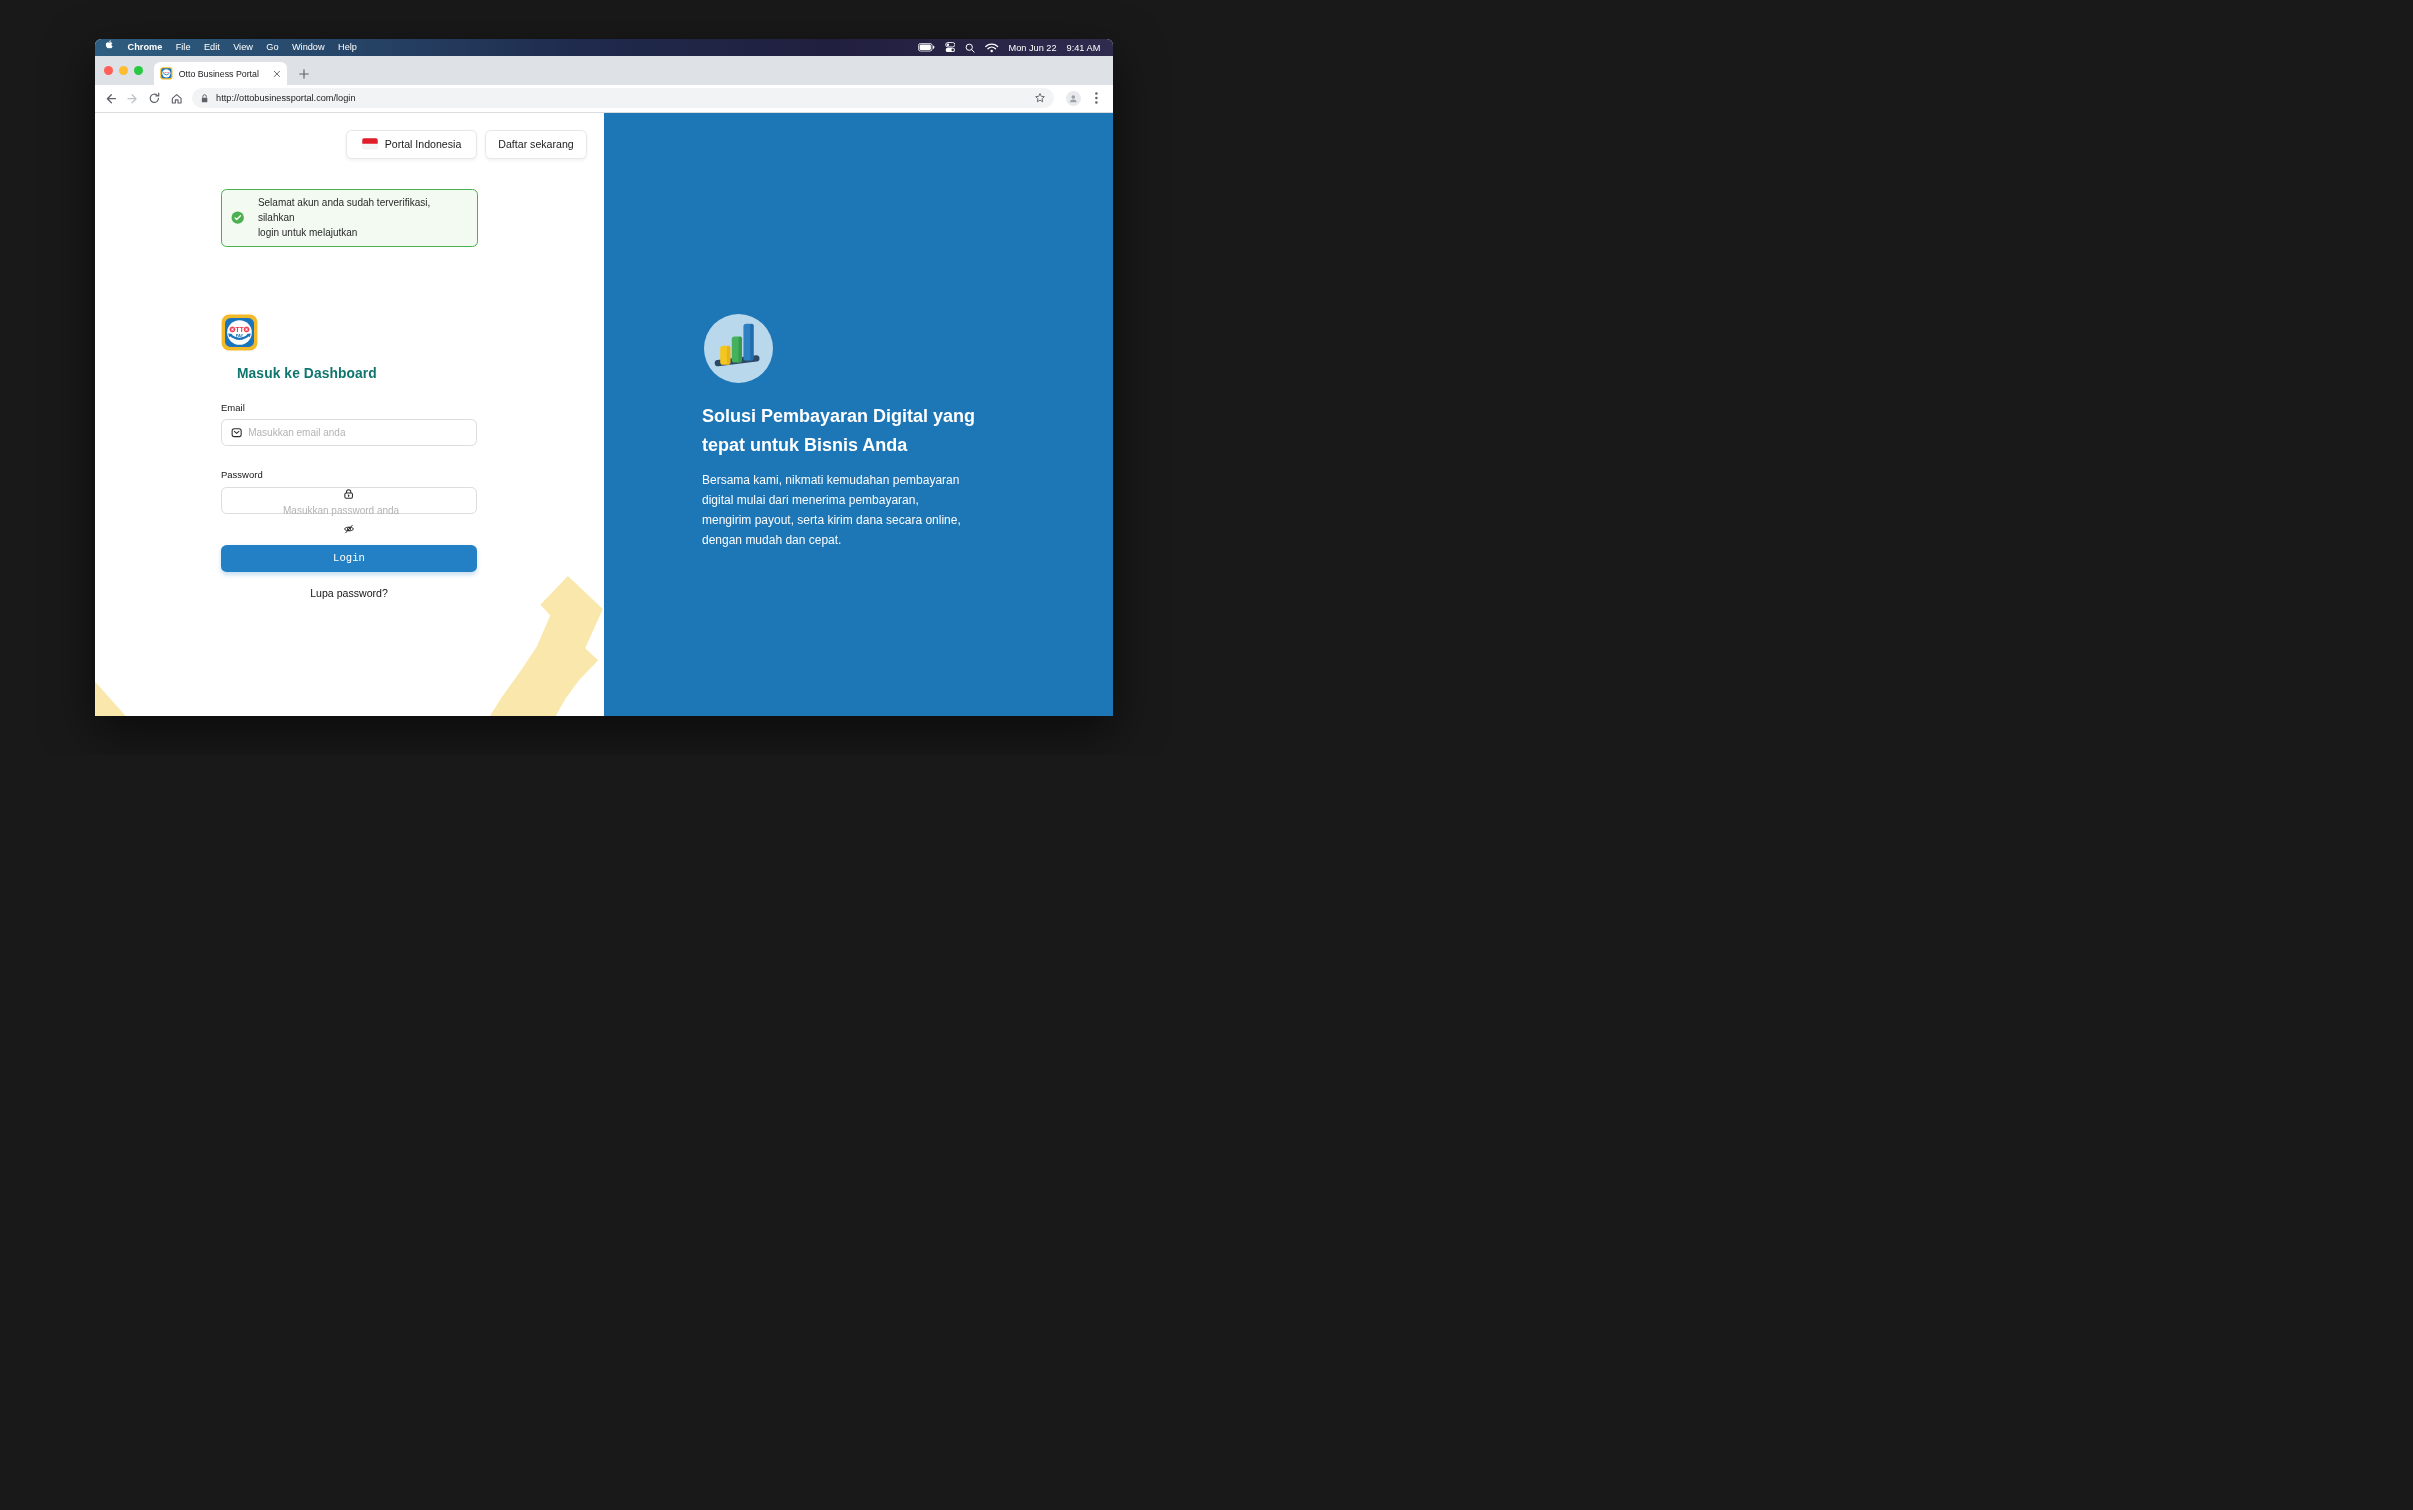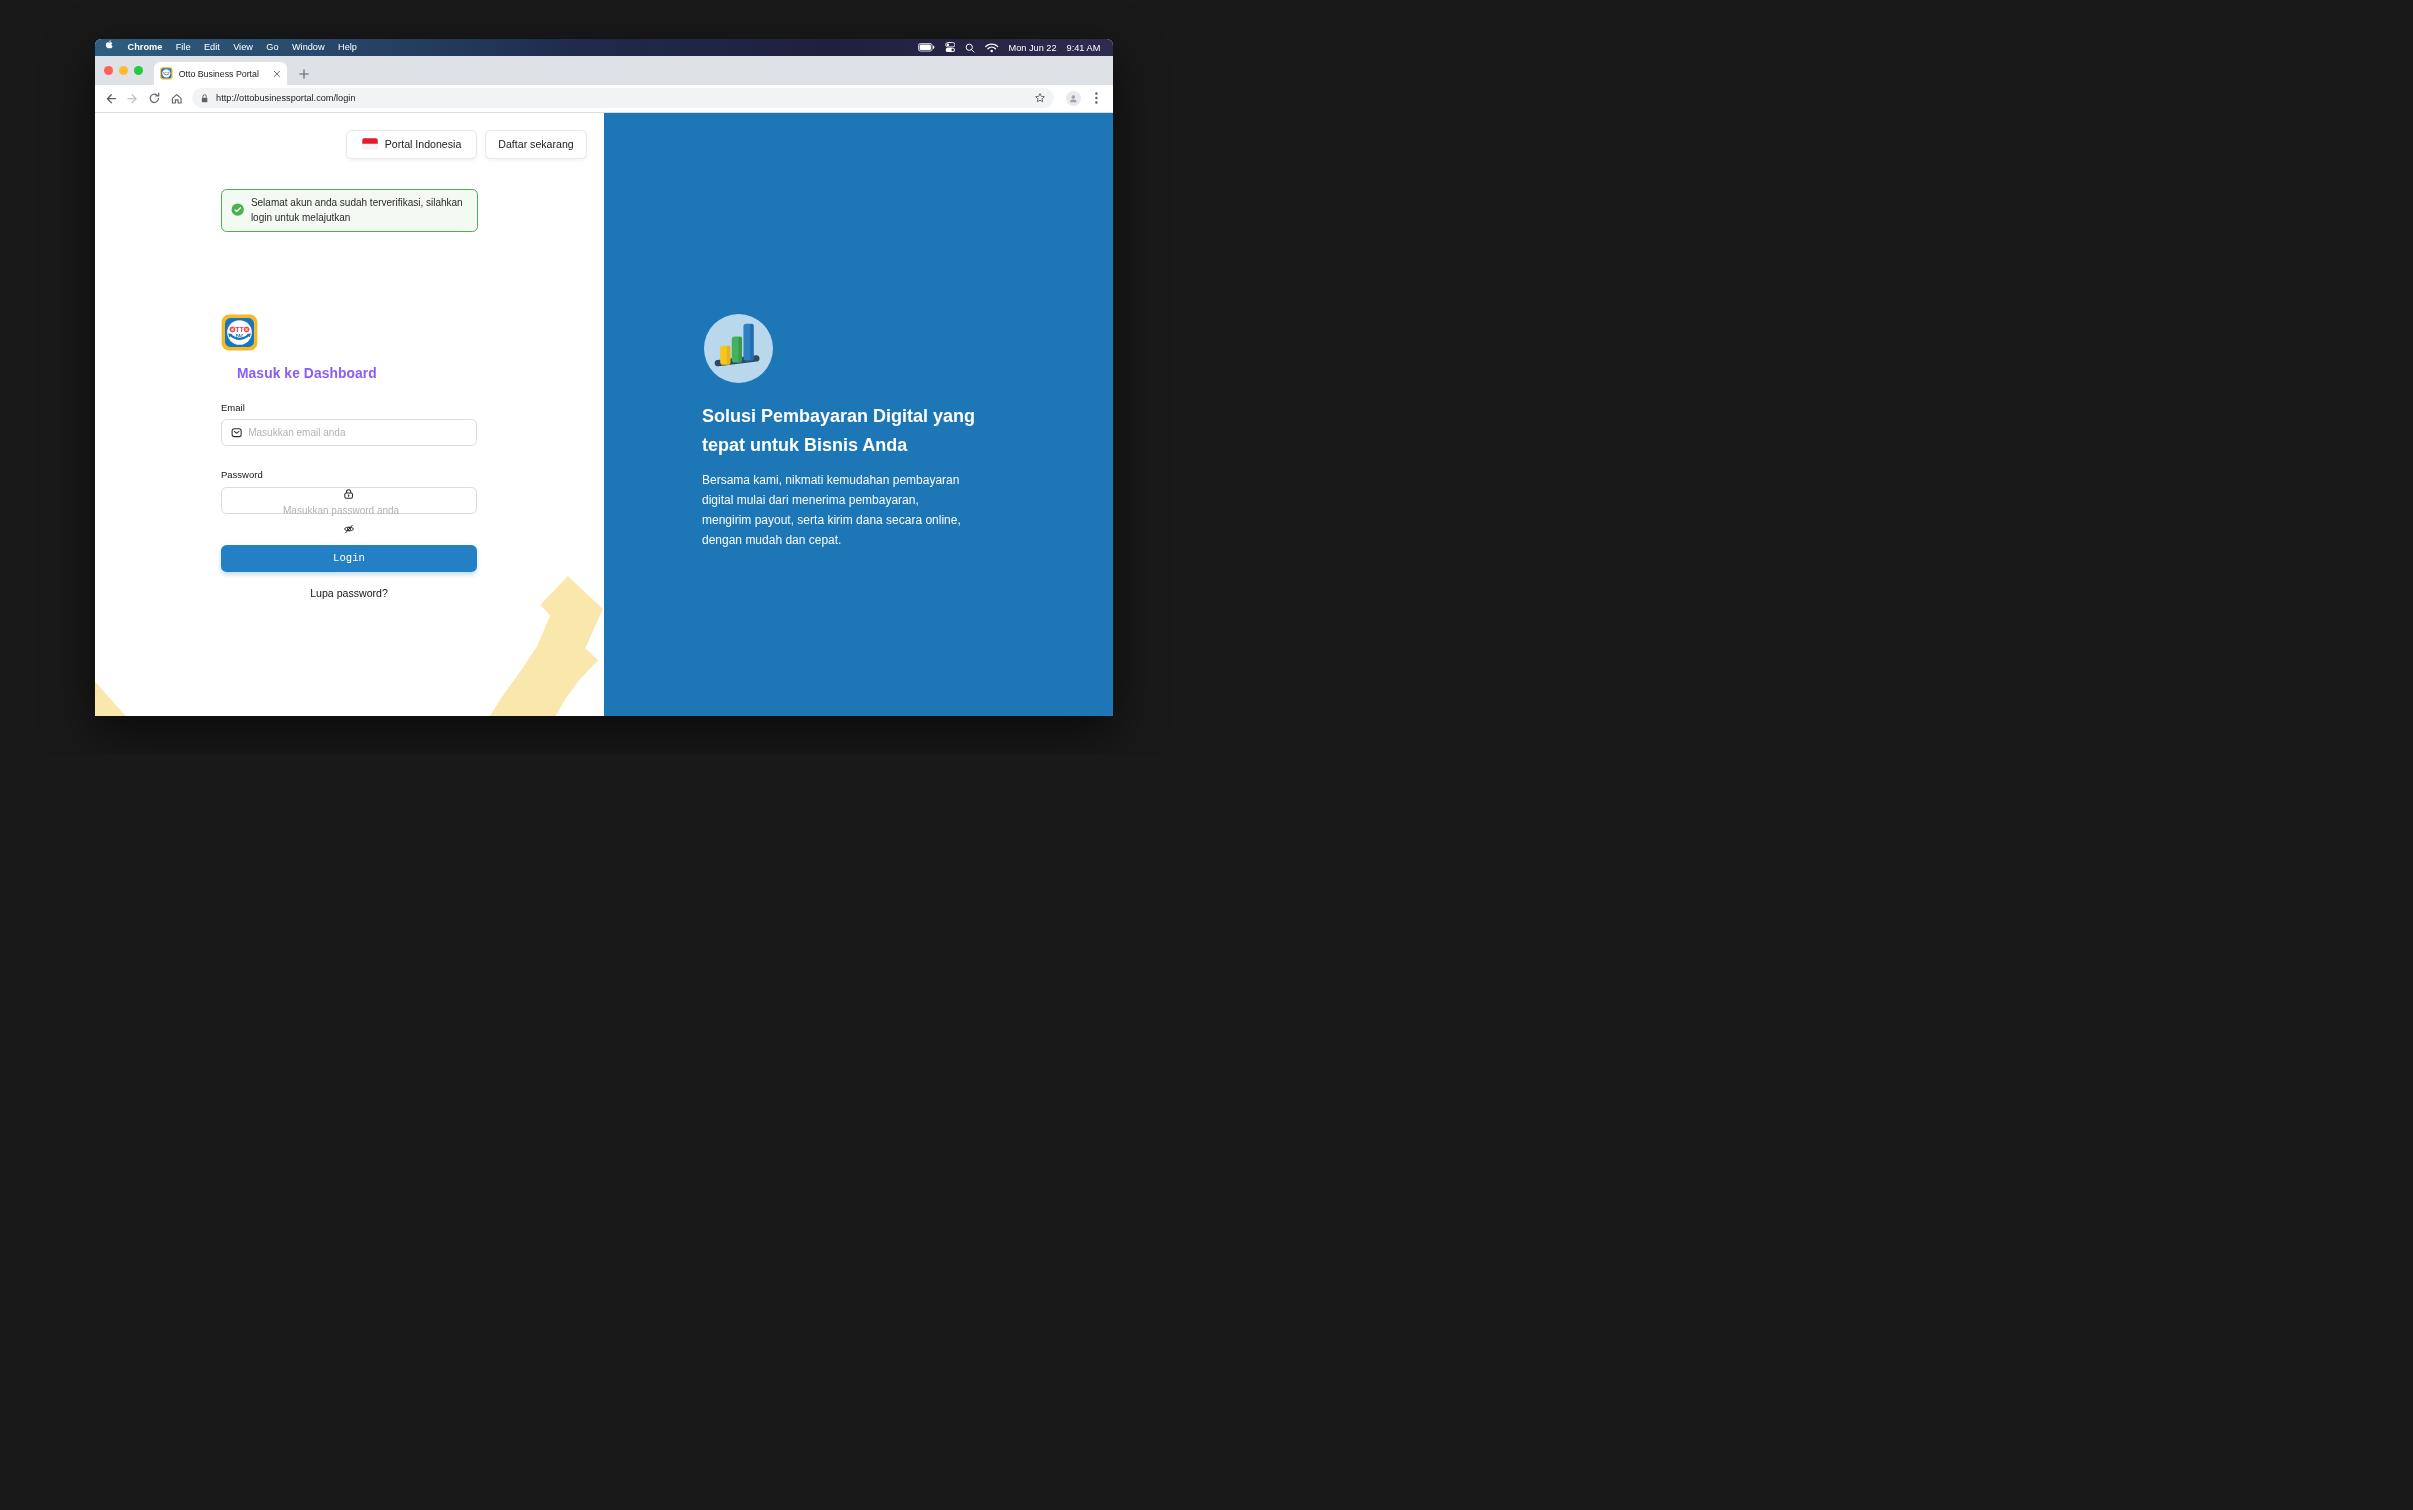--- a/index.html
+++ b/index.html
@@ -45,25 +45,25 @@
   .pane-right{position:relative;width:509px;height:604px;background:var(--brand-blue);color:#fff;}
 
   .top-actions{position:absolute;top:17px;left:0;width:509px;}
   .chip{position:absolute;height:29px;background:#fff;border:0.7px solid #E7E7E7;border-radius:5.6px;
         box-shadow:0 1.4px 3.5px rgba(0,0,0,.05);display:flex;align-items:center;justify-content:center;gap:7px;
         font-size:10.6px;color:#1C1C1C;cursor:pointer;}
   .chip.lang{left:251px;width:131px;}
   .chip.register{left:390px;width:102px;}
 
   .alert{position:absolute;left:126px;top:76px;width:257px;min-height:40px;border:1.1px solid var(--success-green);
-         background:#F2FAF2;border-radius:5.6px;display:flex;align-items:center;gap:7px;padding:5.6px 8.5px;}
+         background:#F2FAF2;border-radius:5.6px;display:flex;align-items:center;gap:14px;padding:5.6px 8.5px;}
   .alert-text{font-size:10px;line-height:1.5;color:#2A2A2A;white-space:pre-line;}
 
   .logo{position:absolute;left:126px;top:201px;}
-  .form-title{position:absolute;left:126px;top:253px;font-size:13.8px;font-weight:700;color:#8b5cf6;letter-spacing:0.1px;padding-left:16px;}
+  .form-title{position:absolute;left:126px;top:253px;font-size:13.8px;font-weight:700;color:#0f766e;letter-spacing:0.1px;padding-left:16px;}
 
   .field-label{position:absolute;left:126px;font-size:9.5px;color:#161616;}
   .lbl-email{top:289px;} .lbl-password{top:356px;}
   .field{position:absolute;left:126px;width:256px;height:27.5px;border:0.7px solid #DCDCDC;border-radius:5.6px;
          display:flex;align-items:center;padding:0 8.5px;gap:6.4px;background:#fff;}
   .field.email{top:306px;} .field.password{top:374px;flex-direction:column;}
   .field input{border:none;outline:none;flex:1;font-size:10px;color:#333;background:transparent;
                font-family:"Liberation Sans","DejaVu Sans",sans-serif;}
   .field input::placeholder{color:#B3B3B3;}
   .eye-btn{display:flex;align-items:center;cursor:pointer;}

